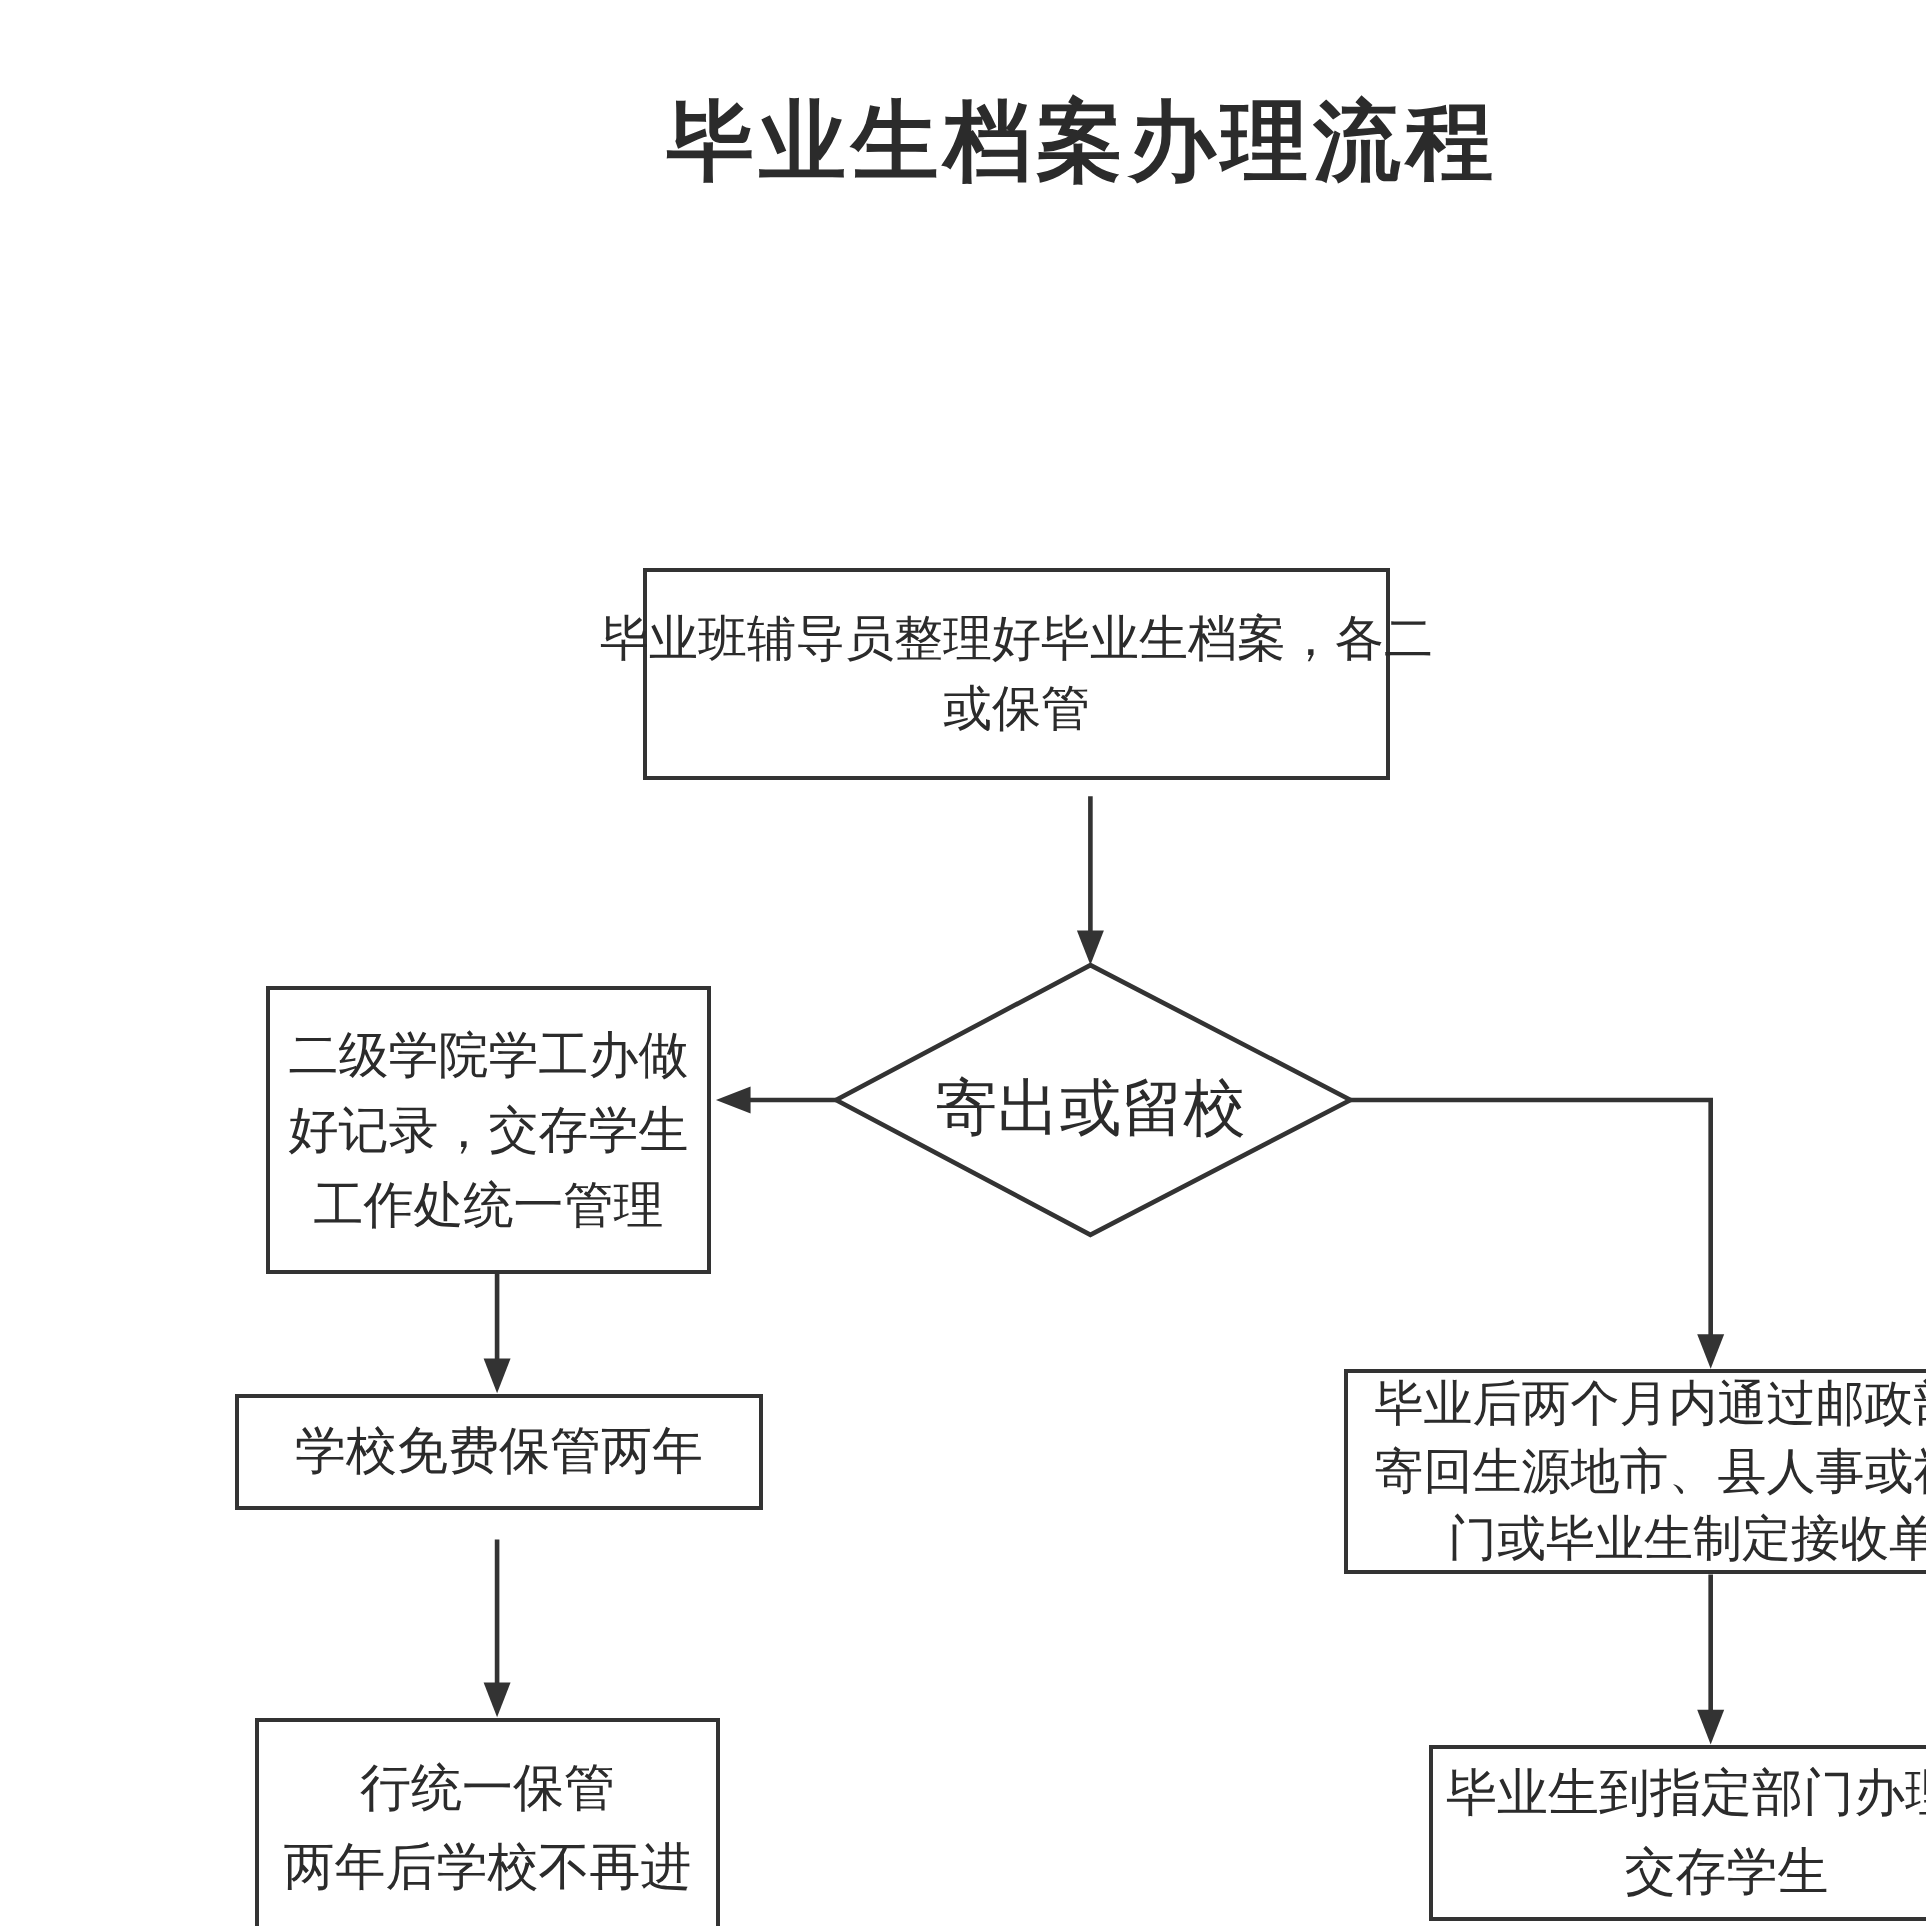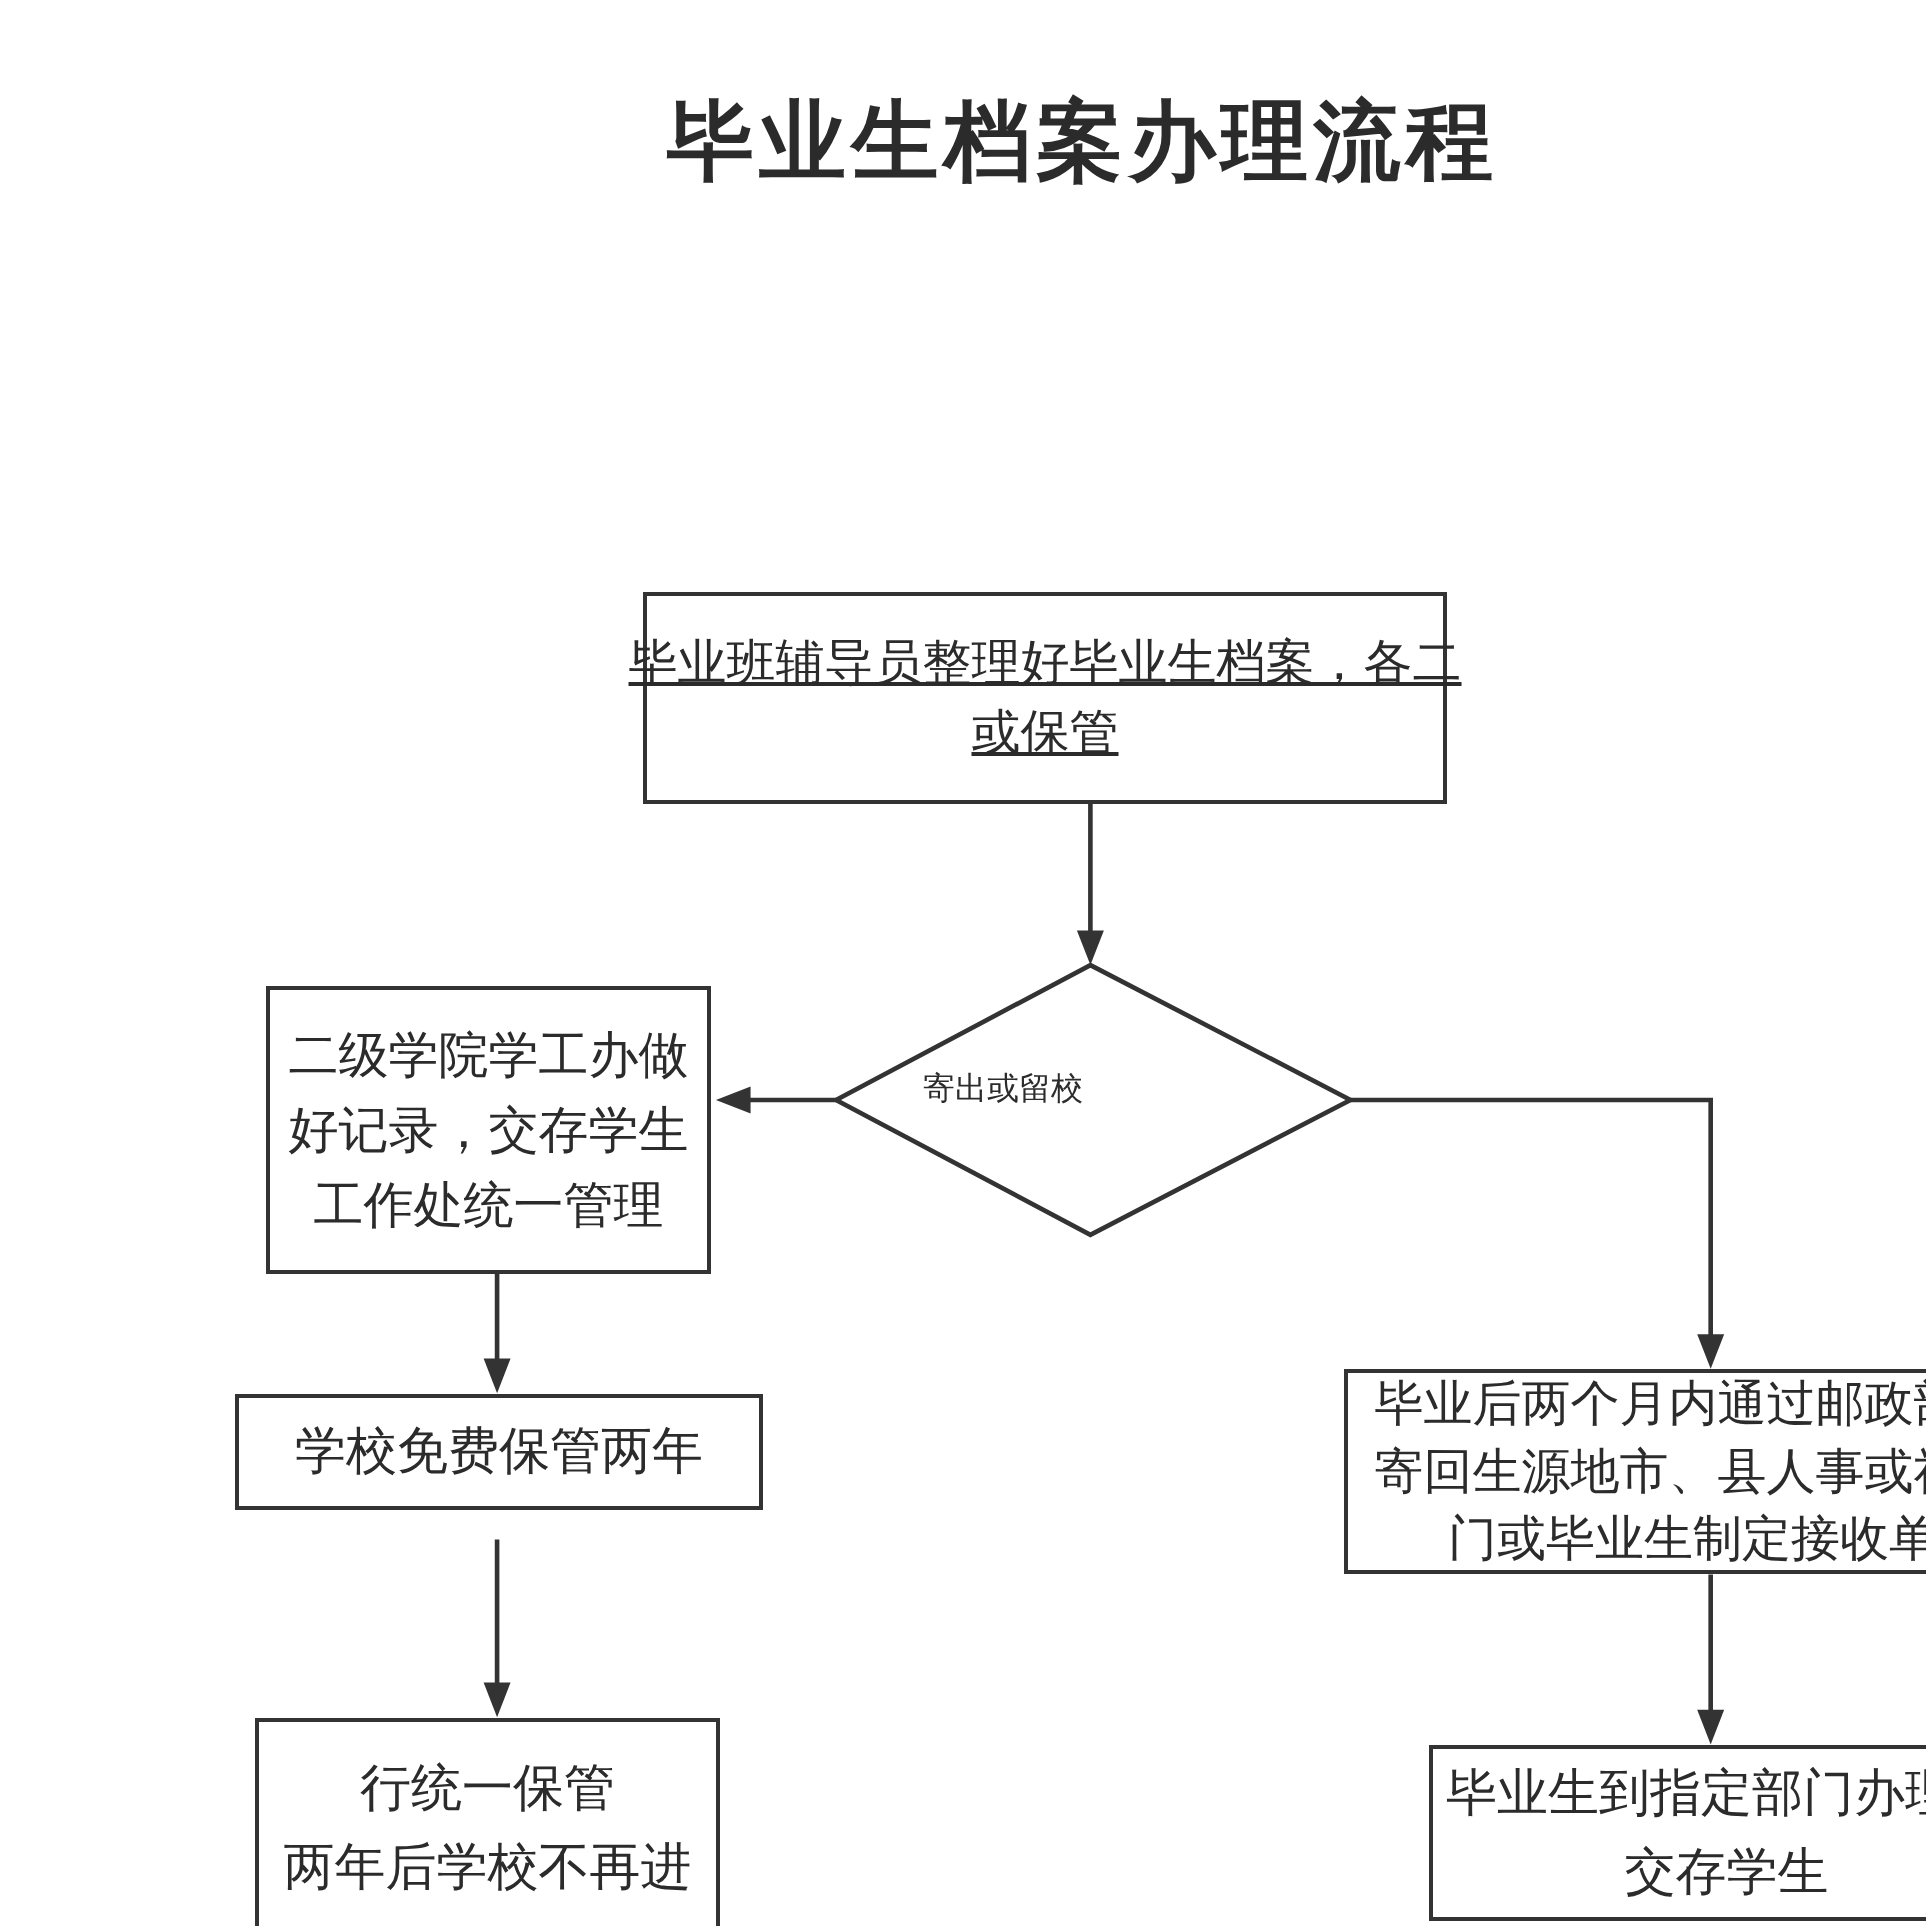--- a/index.html
+++ b/index.html
@@ -47,33 +47,33 @@
     box-sizing: border-box;
     border: 4.6px solid #333333;
     background: #ffffff;
     display: flex;
     flex-direction: column;
     justify-content: center;
     align-items: center;
     text-align: center;
   }
   .node .ln { display: block; white-space: nowrap; }
-  #start-box   { left: 643px; top: 592px; width: 804px; height: 212px; font-size: 49px; line-height: 1.42; text-decoration: underline; }
+  #start-box   { left: 643px; top: 568px; width: 747px; height: 212px; font-size: 49px; line-height: 1.42; }
   #left-box    { left: 266px;  top: 986px; width: 445px; height: 288px; font-size: 50px; line-height: 1.5; }
   #keep-box    { left: 235px;  top: 1394px; width: 528px; height: 116px; font-size: 51px; line-height: 1.4; }
   #stop-box    { left: 255px;  top: 1718px; width: 465px; height: 220px; font-size: 51px; line-height: 1.55; }
   #mail-box    { left: 1344px; top: 1369px; width: 747px; height: 205px; font-size: 49px; line-height: 1.38; }
   #deposit-box { left: 1429px; top: 1745px; width: 595px; height: 176px; font-size: 51px; line-height: 1.55; }
   #decision-label {
     position: absolute;
     left: 923px;
     top: 1068px;
     width: 335px;
-    text-align: left;
-    font-size: 32px;
+    text-align: center;
+    font-size: 62px;
     line-height: 1.3;
     white-space: nowrap;
   }
 </style>
 </head>
 <body>
 
 <div id="canvas">
 
   <h1 id="title">毕业生档案办理流程</h1>

